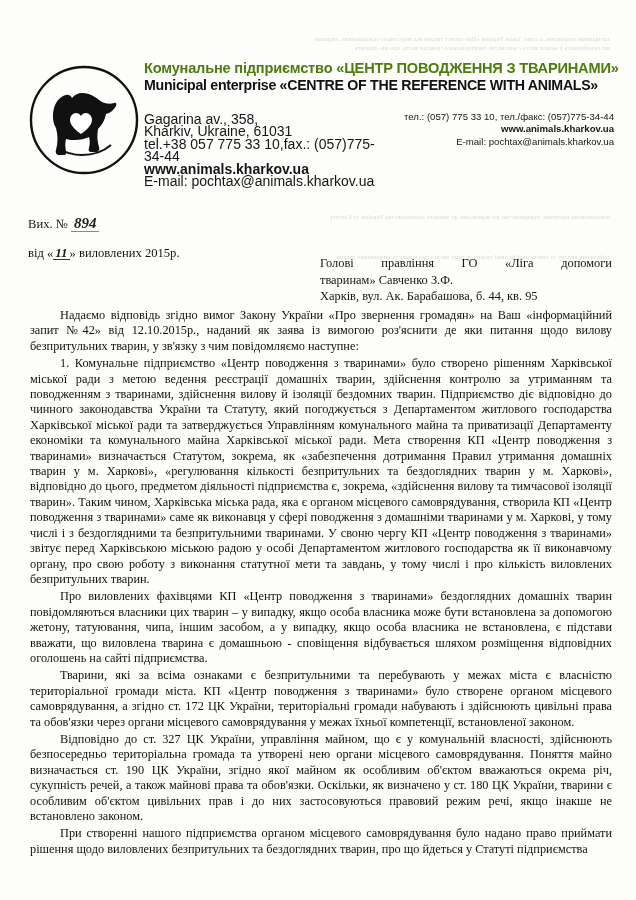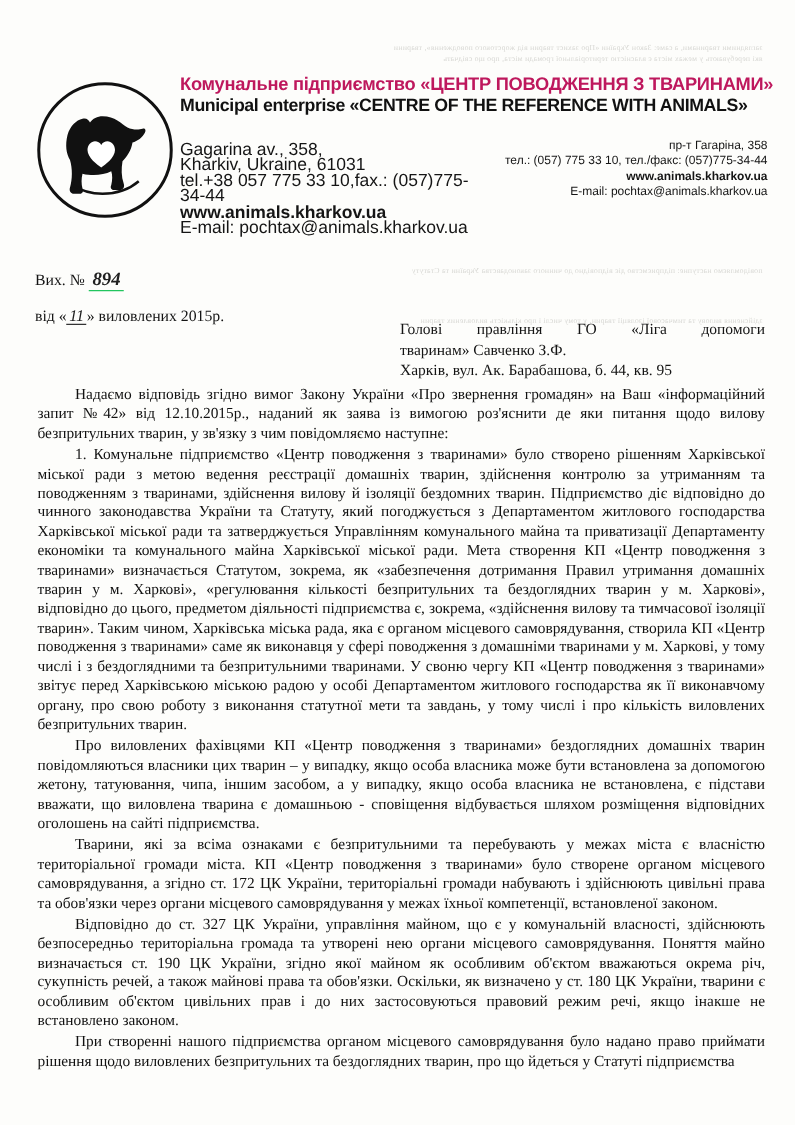--- a/index.html
+++ b/index.html
@@ -59,21 +59,21 @@
     position: absolute;
     left: 118px;
     top: 0;
     right: 0;
   }
   .lh-title-ua {
     font-family: "Liberation Sans", sans-serif;
     font-weight: bold;
     font-size: 14.6px;
     line-height: 17px;
-    color: #be185d;
+    color: #4d7c0f;
     letter-spacing: -0.2px;
     white-space: nowrap;
   }
   .lh-title-en {
     font-family: "Liberation Sans", sans-serif;
     font-weight: bold;
     font-size: 14.2px;
     line-height: 17px;
     color: #111;
     letter-spacing: -0.3px;
@@ -124,21 +124,21 @@
     font-size: 15px;
     color: #202020;
     border-bottom: 1px solid #22c55e;
     padding: 0 3px;
     display: inline-block;
     line-height: 15px;
   }
   .hw-small {
     font-family: "Liberation Serif", serif;
     font-style: italic;
-    font-weight: normal;
+    font-weight: bold;
     font-size: 13px;
     color: #202020;
     display: inline-block;
     padding: 0 2px;
     border-bottom: 1px solid #333;
     line-height: 13px;
     margin-top: 11px;
   }
 
   
@@ -203,21 +203,20 @@
 
       <div class="lh-cols">
         <div class="lh-col-left">
           <div>Gagarina av., 358,</div>
           <div>Kharkiv, Ukraine, 61031</div>
           <div>tel.+38 057 775 33 10,fax.: (057)775-34-44</div>
           <div class="lh-bold">www.animals.kharkov.ua</div>
           <div>E-mail: pochtax@animals.kharkov.ua</div>
         </div>
         <div class="lh-col-right">
-          <div>пр-т Гагаріна, 358</div>
           <div>тел.: (057) 775 33 10, тел./факс: (057)775-34-44</div>
           <div class="lh-bold">www.animals.kharkov.ua</div>
           <div>E-mail: pochtax@animals.kharkov.ua</div>
         </div>
       </div>
     </div>
   </div>
 
   <div class="outgoing">
     <div>

